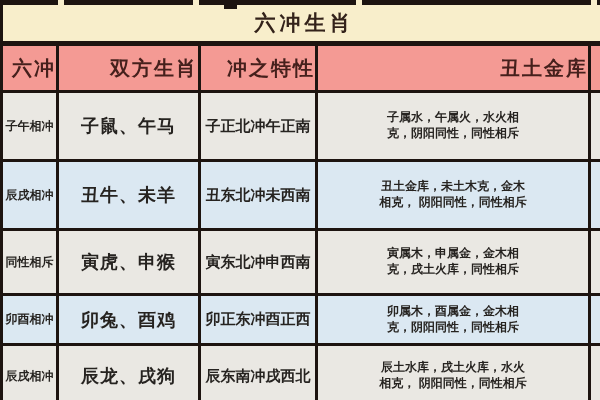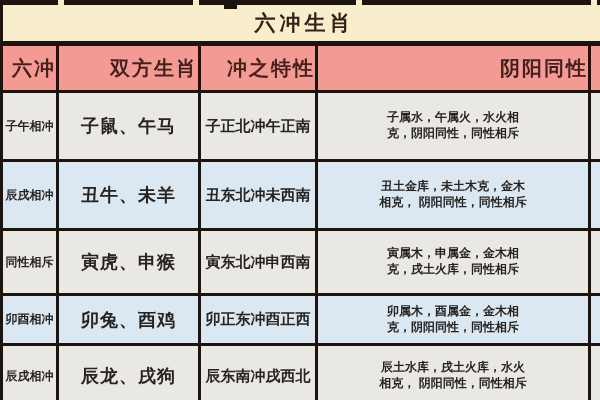--- a/index.html
+++ b/index.html
@@ -110,21 +110,21 @@
 
     <tbody>
         <tr class="title-row">
       <td colspan="5">六冲生肖</td>
     </tr>
 
     <tr class="header-row">
       <th class="c0">六冲</th>
       <th class="c1">双方生肖</th>
       <th class="c2">冲之特性</th>
-      <th class="c3">阴阳同性</th>
+      <th class="c3">丑土金库</th>
       <th class="c4">预</th>
     </tr>
 
     <tr id="row-1" class="data-row r-gray">
       <td class="c0">子午相冲</td>
       <td class="c1">子鼠、午马</td>
       <td class="c2">子正北冲午正南</td>
       <td class="c3">子属水，午属火，水火相
 克，阴阳同性，同性相斥</td>
       <td class="c4"></td>

